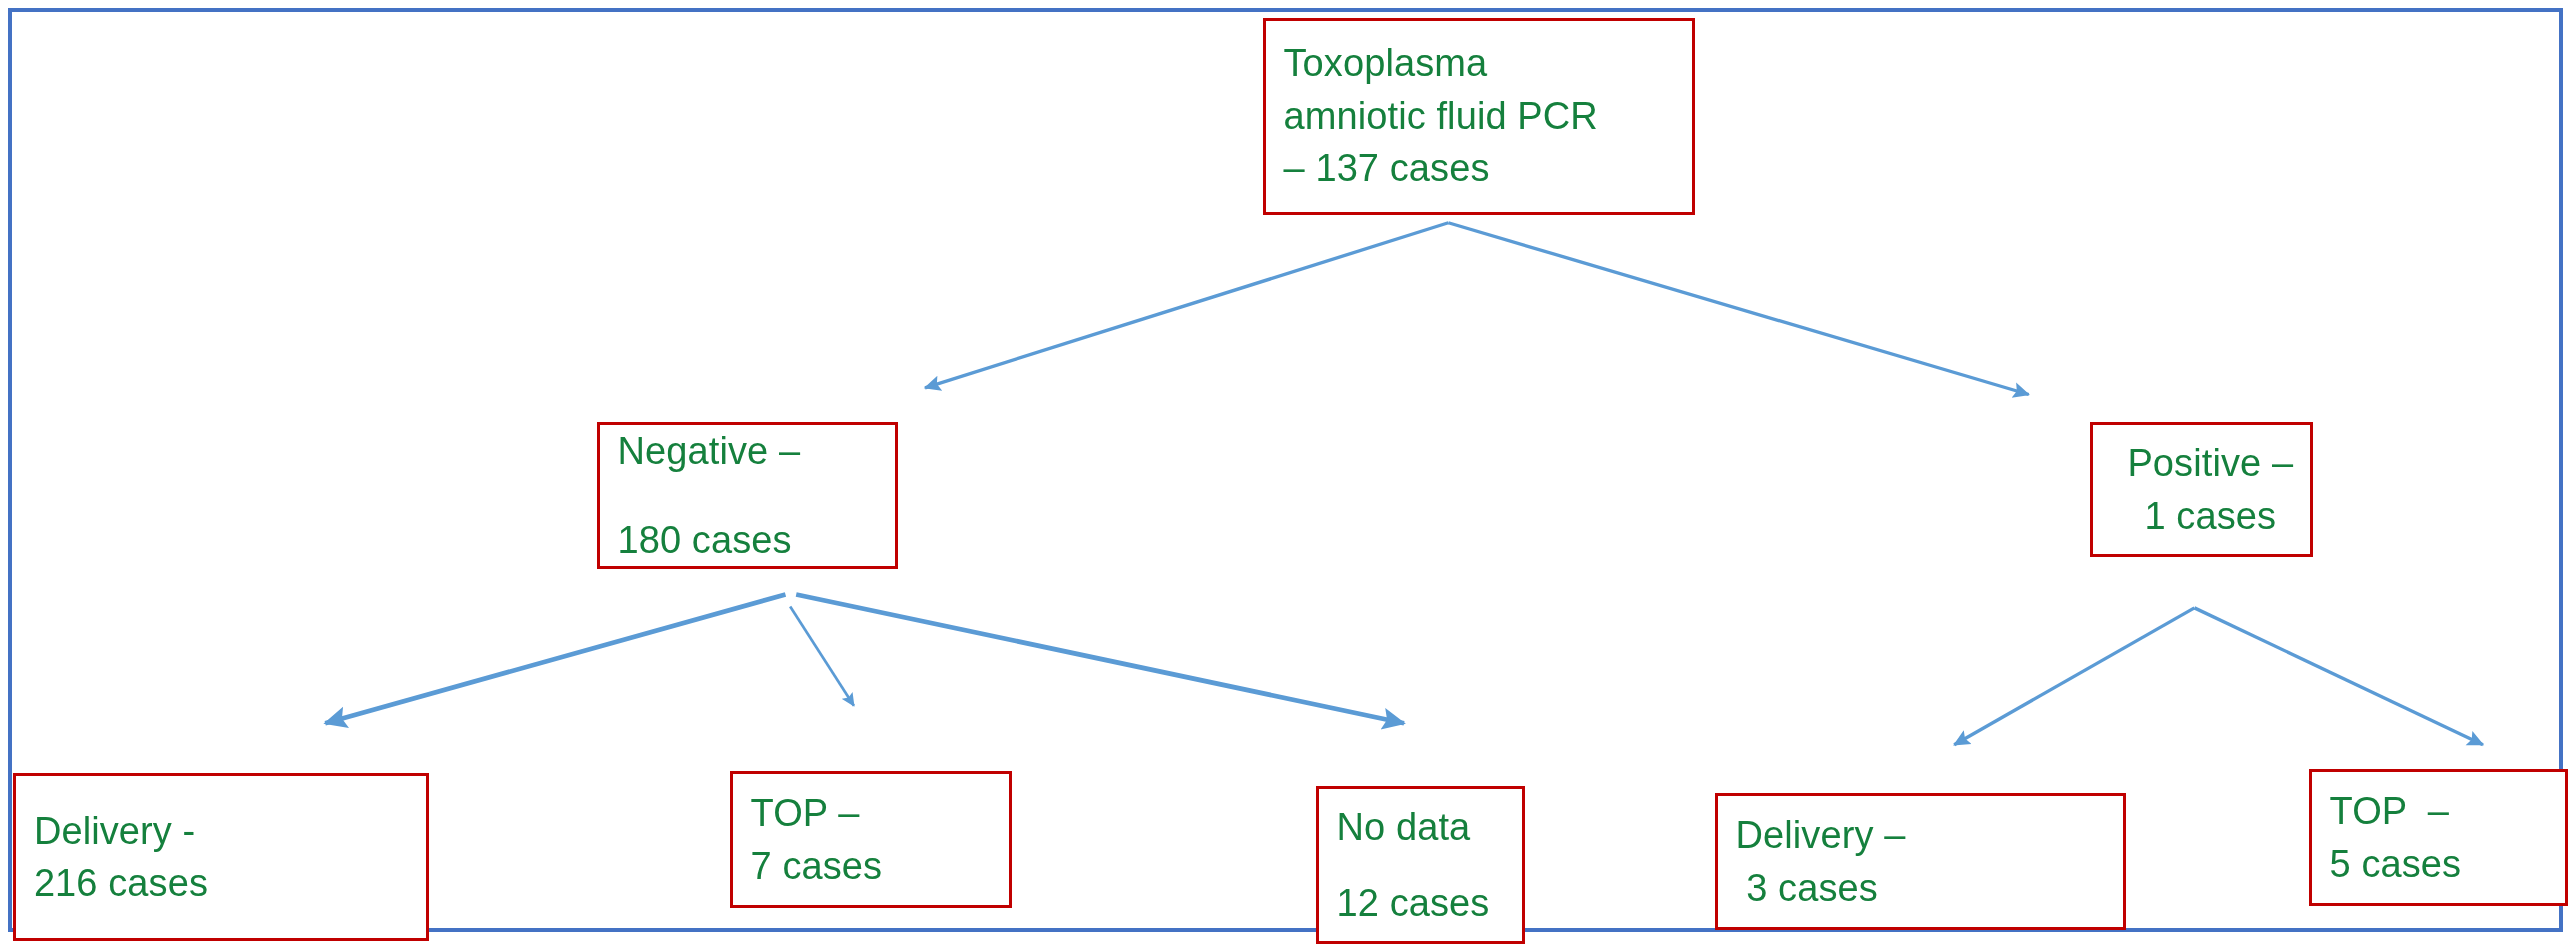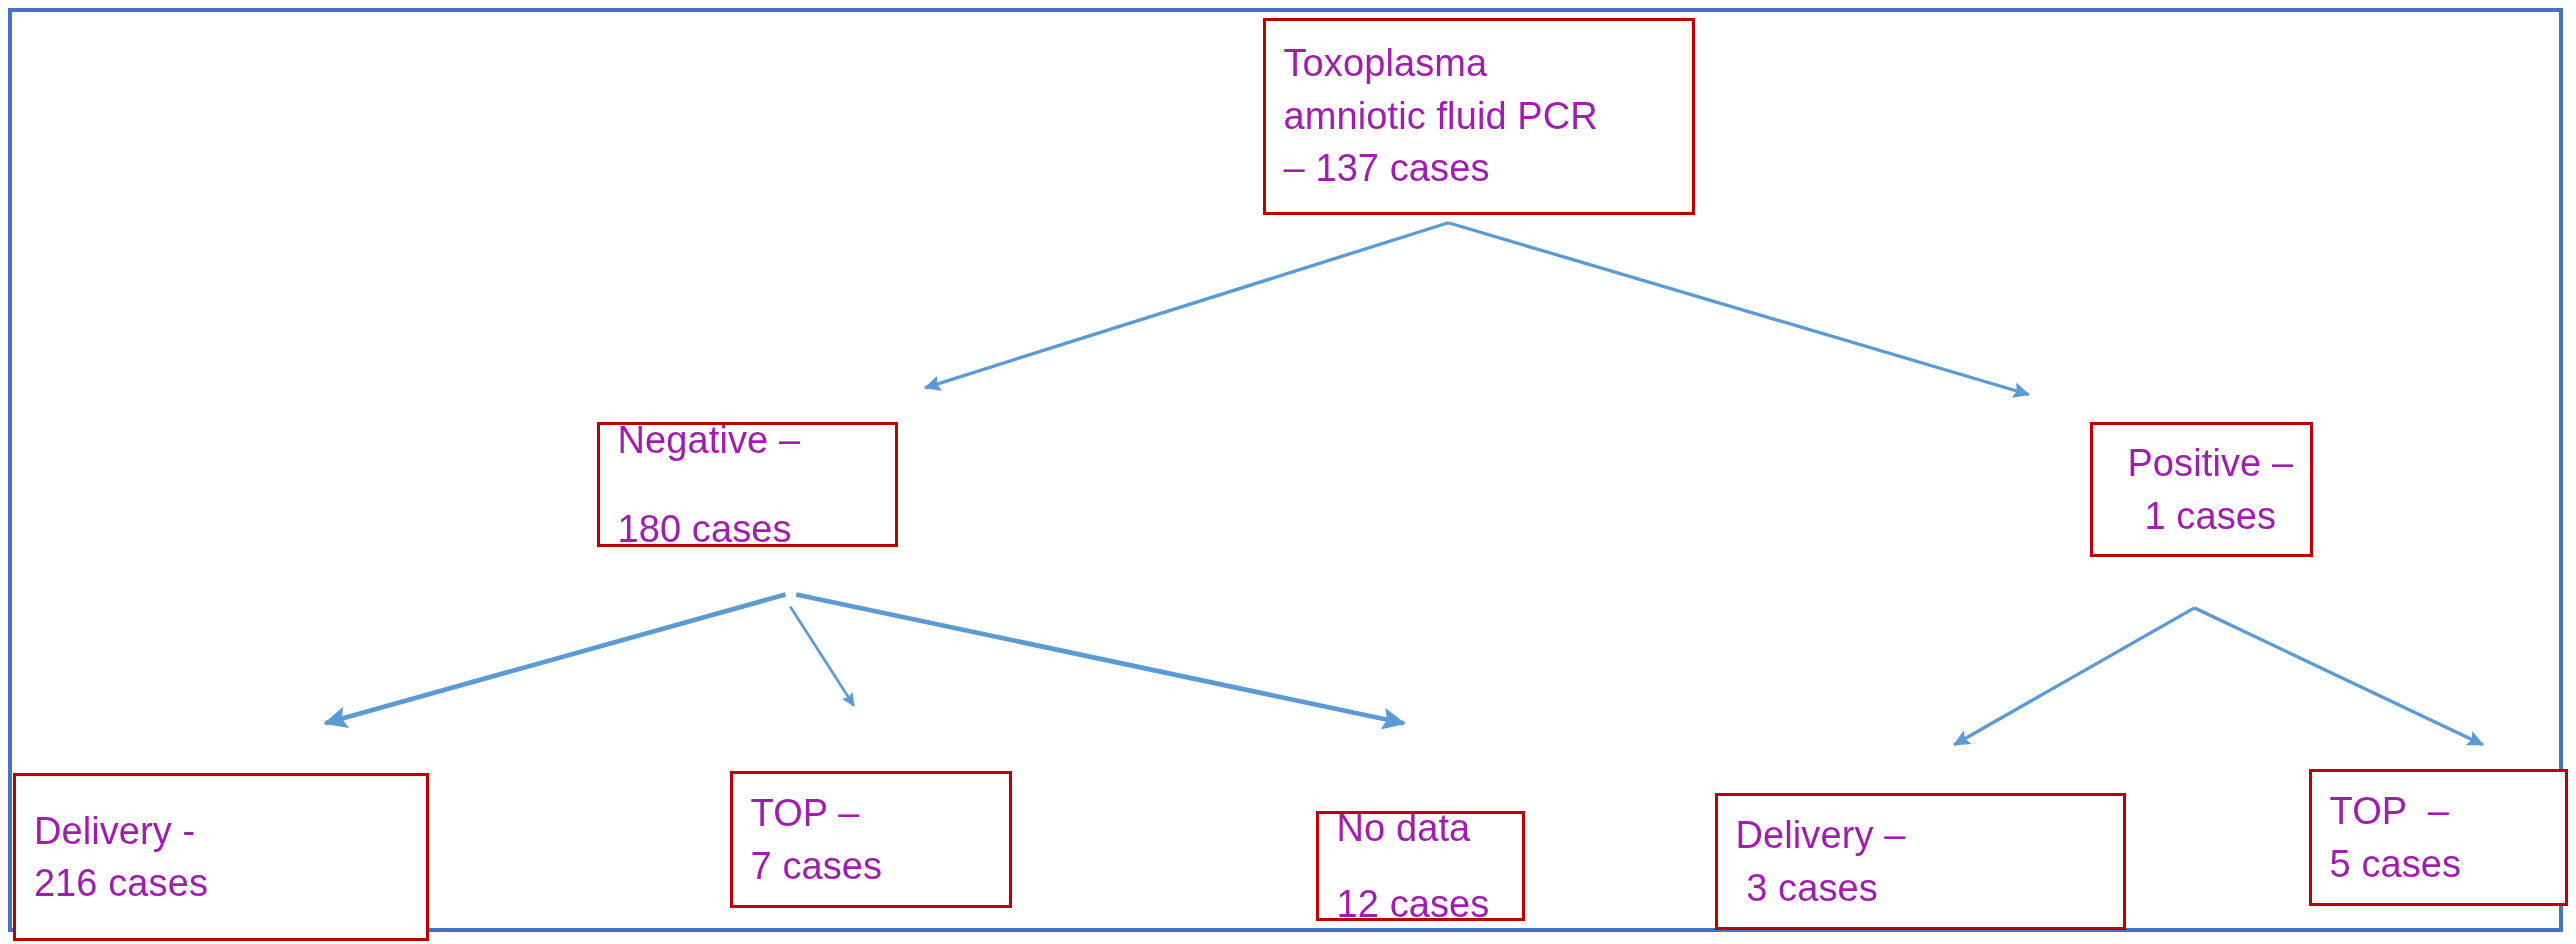--- a/index.html
+++ b/index.html
@@ -39,39 +39,39 @@
   }
   
   .node {
     position: absolute;
     box-sizing: border-box;
     border: 3.4px solid #C00000;
     background: #ffffff;
     display: flex;
     flex-direction: column;
     justify-content: center;
-    color: #a21caf;
+    color: #15803d;
     font-size: 38px;
     line-height: 1.38;
     letter-spacing: 0.1px;
   }
   .node .ln {
     white-space: pre;
     display: block;
   }
   .align-left  { align-items: flex-start; padding-left: 17.5px; padding-right: 8px; }
   .align-center{ align-items: center; padding-left: 27px; padding-right: 9.4px; }
 
   
   #node-root      { left: 1263px; top: 17.5px;   width: 432px;  height: 197px; }
-  #node-negative  { left: 597px;  top: 422px;  width: 301px;  height: 125px; gap: 36px; }
+  #node-negative  { left: 597px;  top: 422px;  width: 301px;  height: 147px; gap: 36px; }
   #node-positive  { left: 2090px; top: 422px;  width: 223px;  height: 135px; }
   #node-delivery-neg { left: 13.4px;   top: 773px; width: 416px; height: 168px; }
   #node-top-neg      { left: 730px; top: 771px; width: 282px; height: 137px; }
-  #node-no-data      { left: 1316px; top: 811px; width: 209px; height: 110px; gap: 24px; }
+  #node-no-data      { left: 1316px; top: 786px; width: 209px; height: 158px; gap: 24px; }
   #node-delivery-pos { left: 1715px; top: 771px; width: 411px; height: 137px; margin-top: 22px; }
   #node-top-pos      { left: 2309px; top: 769px; width: 259px; height: 137px; }
 </style>
 </head>
 <body>
 
 <div id="canvas">
 
   <div id="outer-frame"></div>
 

